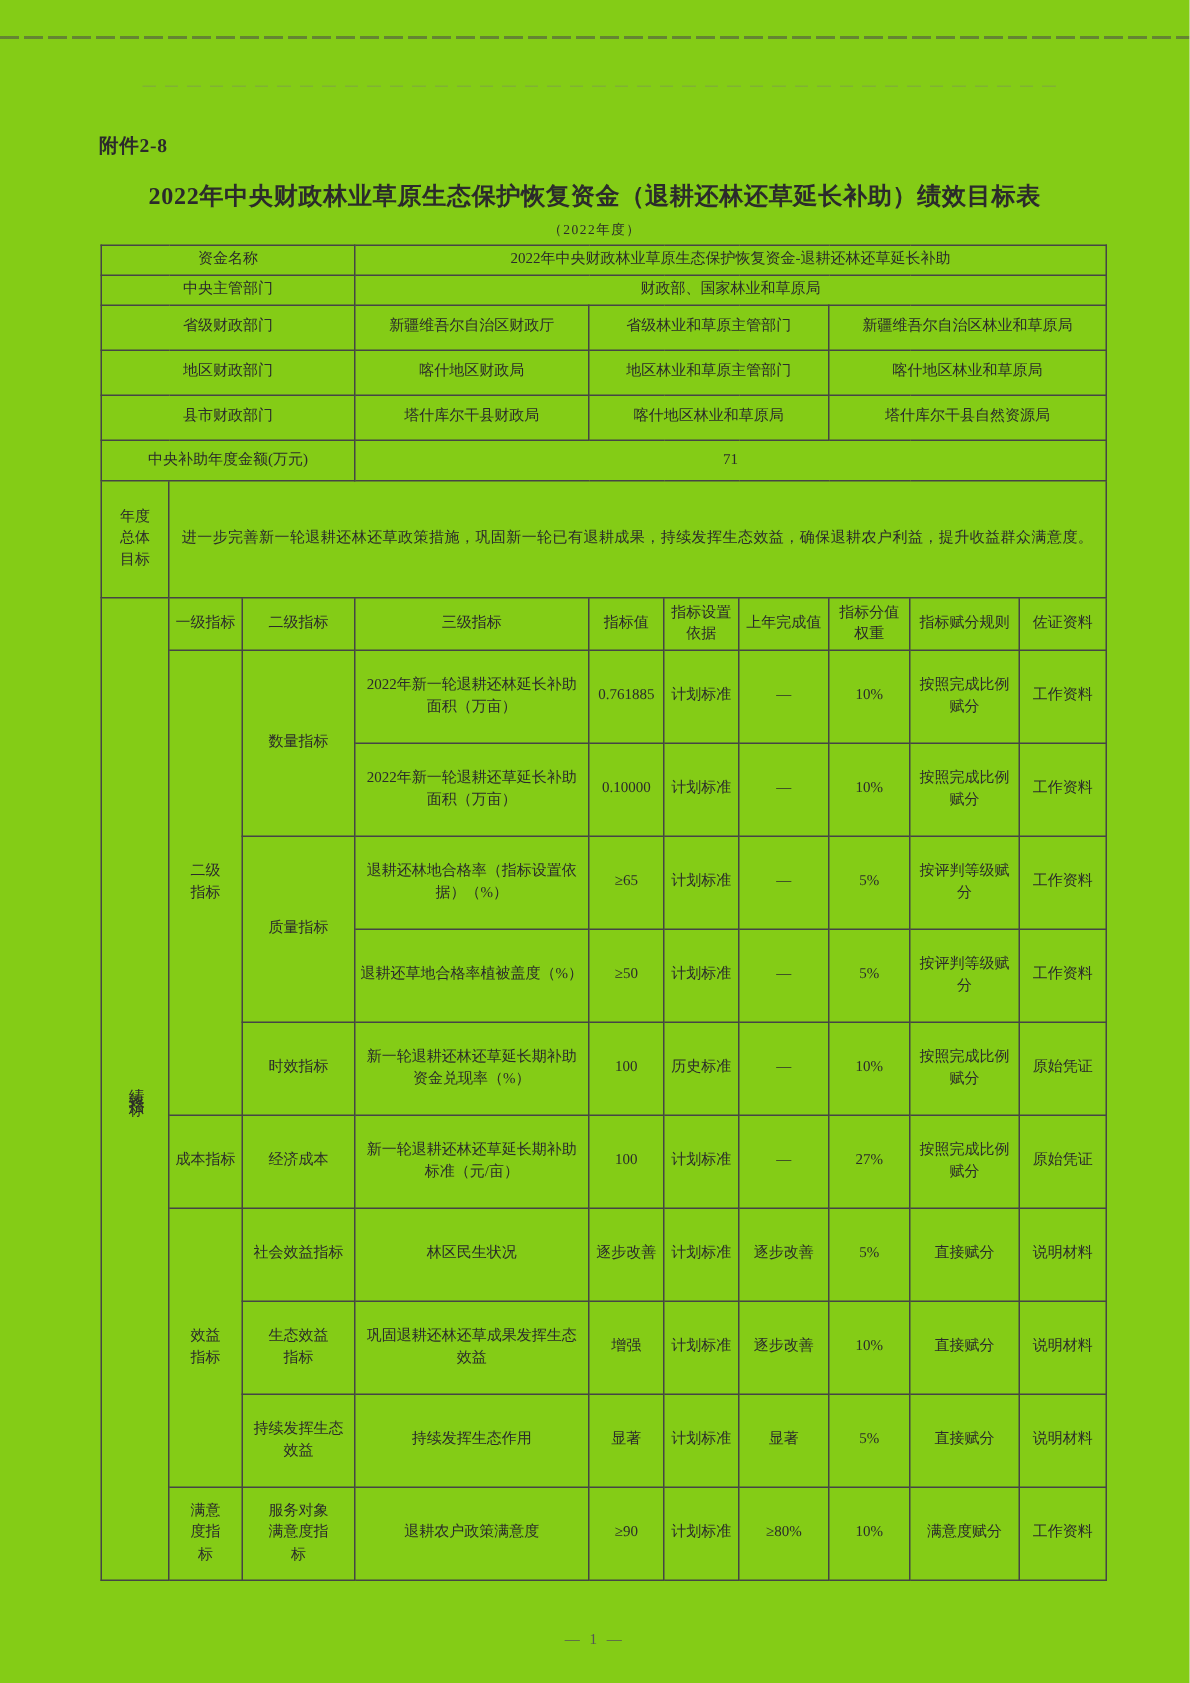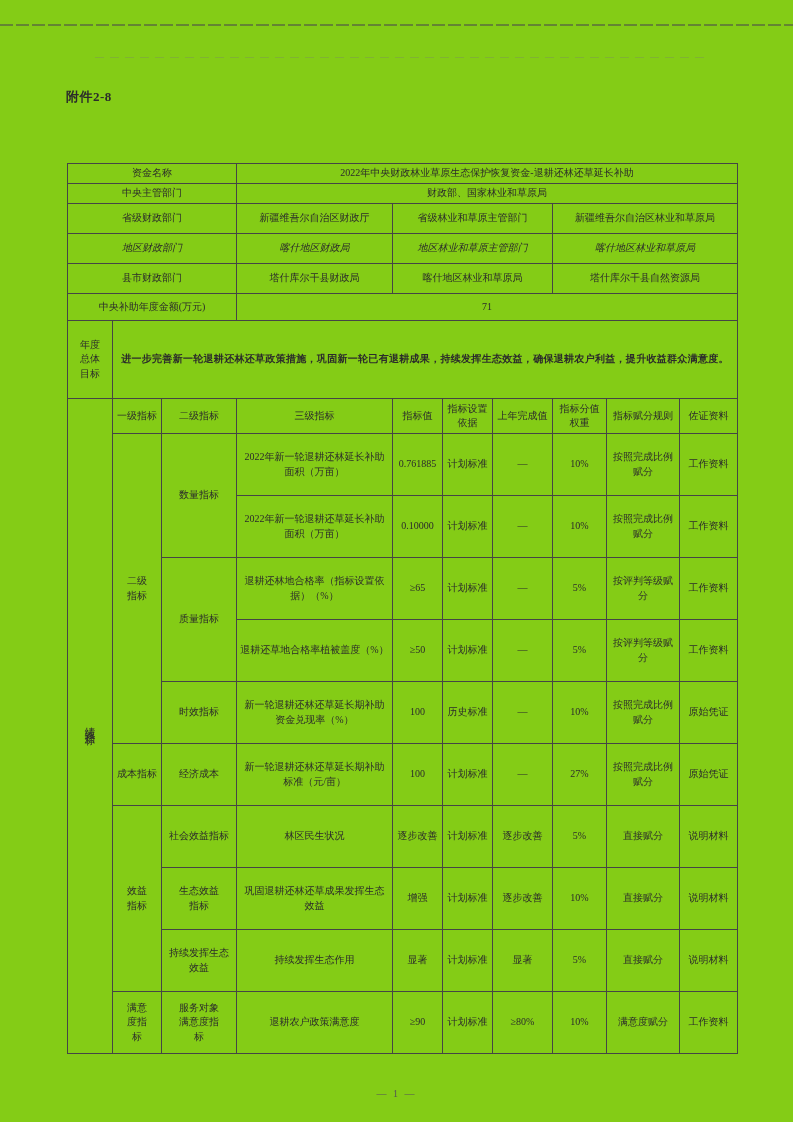--- a/index.html
+++ b/index.html
@@ -44,21 +44,21 @@
   table.main td{
     border:1px solid #454545;
     text-align:center;
     vertical-align:middle;
     padding:2px 3px;
     line-height:1.45;
     word-break:break-all;
   }
   td.hdr{padding:2px 0;}
   td.l3{text-align:left;padding:3px 6px;margin-left:28px;}
-  td.goal-text{text-align:left;padding:4px 8px;letter-spacing:.3px;font-weight:bold;}
+  td.goal-text{text-align:left;padding:4px 8px;letter-spacing:.3px;}
   td.section-cell{padding:0;}
   .vertical{
     writing-mode:vertical-lr;
     text-orientation:upright;
     letter-spacing:3px;
     margin:0 auto;
     font-size:10.5px;
   }
   span.w2{display:inline-block;max-width:2.3em;}
   span.w4{display:inline-block;max-width:4.1em;}
@@ -69,20 +69,22 @@
 </style>
 </head>
 <body>
 
 <div class="page">
 
   <div class="scan-line-1"></div>
   <div class="scan-line-2"></div>
 
   <div class="attachment">附件2-8</div>
+  <div class="doc-title">2022年中央财政林业草原生态保护恢复资金（退耕还林还草延长补助）绩效目标表</div>
+  <div class="doc-subtitle">（2022年度）</div>
 
   <table class="main">
     <colgroup>
       <col style="width:45px">
         <col style="width:49px">
         <col style="width:75px">
       <col style="width:156px">
         <col style="width:50px">
         <col style="width:50px">
       <col style="width:60px">
@@ -99,21 +101,21 @@
     <tr style="height:20px;">
       <td colspan="3">中央主管部门</td>
       <td colspan="7">财政部、国家林业和草原局</td>
     </tr>
     <tr style="height:30px;">
       <td colspan="3">省级财政部门</td>
       <td>新疆维吾尔自治区财政厅</td>
       <td colspan="3">省级林业和草原主管部门</td>
       <td colspan="3">新疆维吾尔自治区林业和草原局</td>
     </tr>
-    <tr style="height:30px;font-style:italic;">
+    <tr style="height:30px;">
       <td colspan="3">地区财政部门</td>
       <td>喀什地区财政局</td>
       <td colspan="3">地区林业和草原主管部门</td>
       <td colspan="3">喀什地区林业和草原局</td>
     </tr>
     <tr style="height:30px;">
       <td colspan="3">县市财政部门</td>
       <td>塔什库尔干县财政局</td>
       <td colspan="3">喀什地区林业和草原局</td>
       <td colspan="3">塔什库尔干县自然资源局</td>

